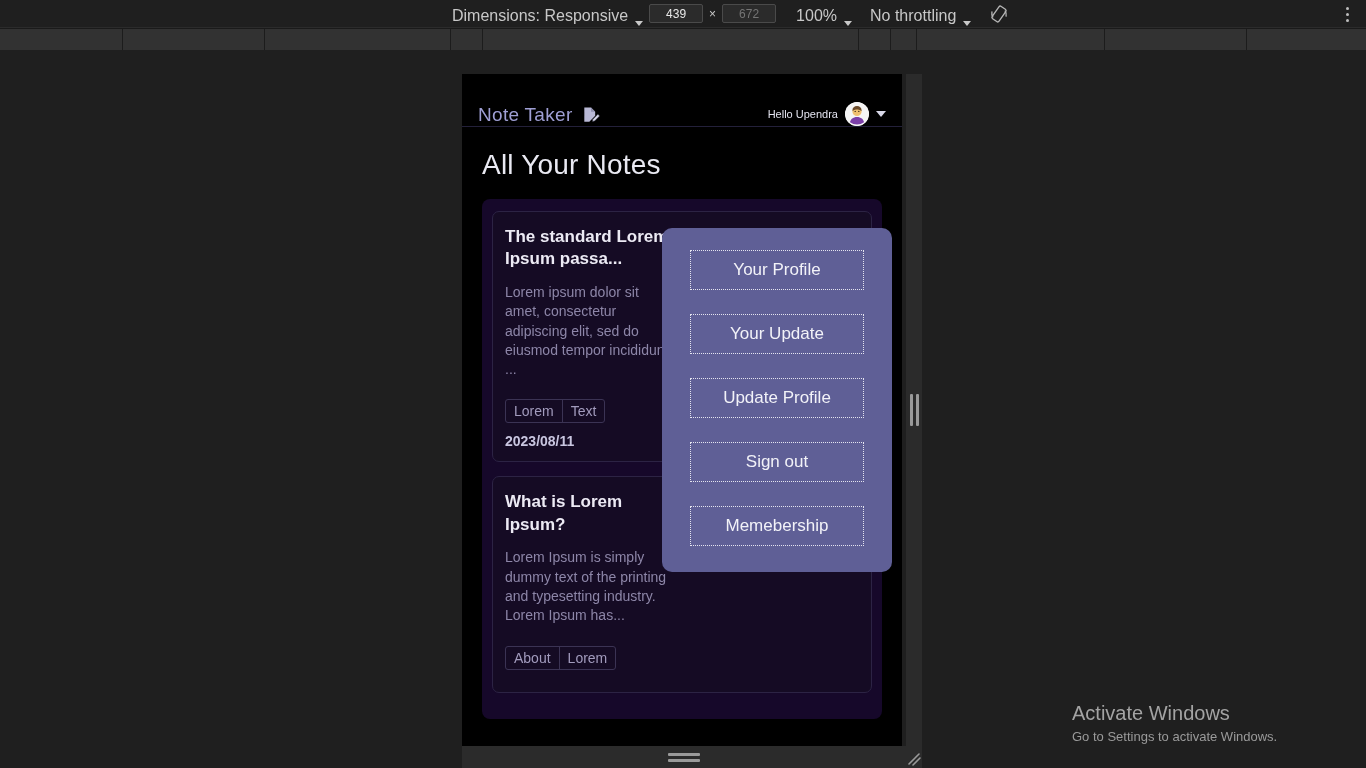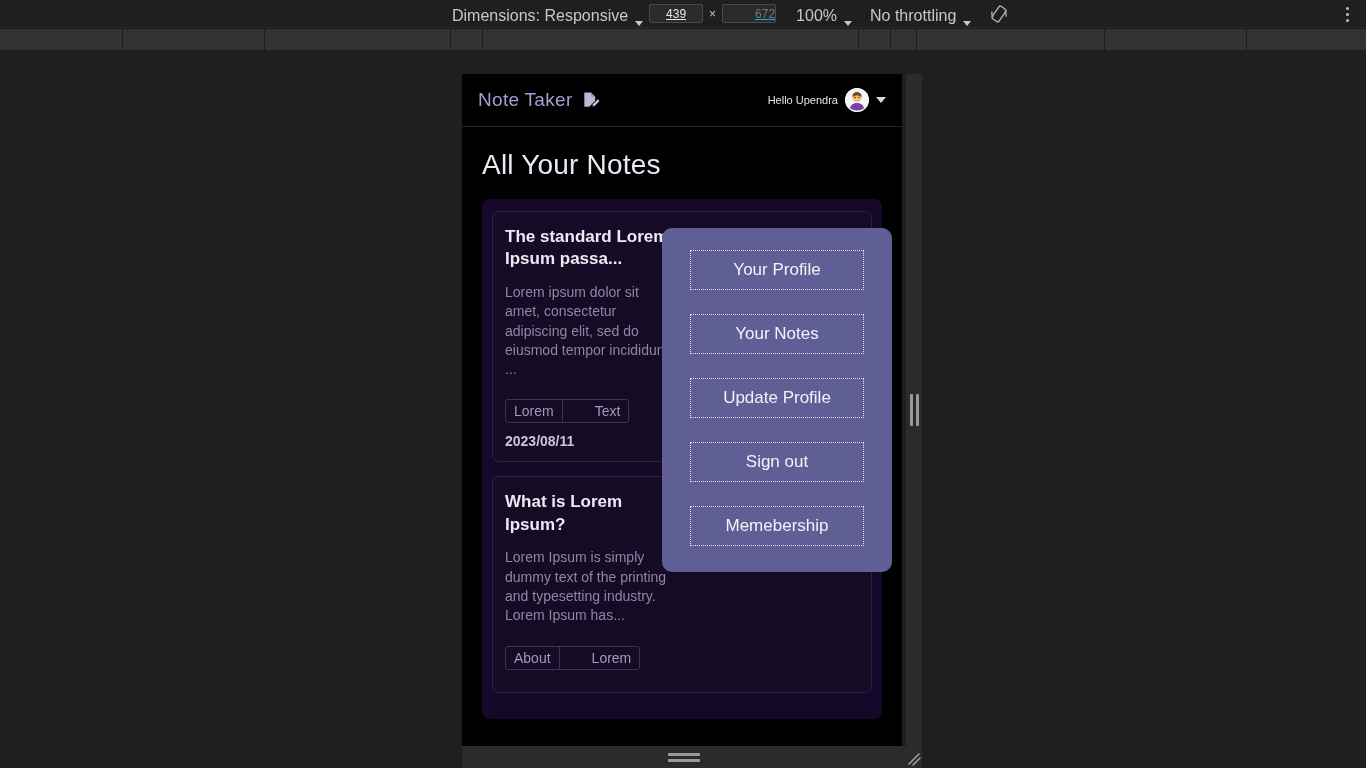--- a/index.html
+++ b/index.html
@@ -51,23 +51,22 @@
     width: 54px;
     height: 19px;
     background: #2b2b2b;
     border: 1px solid #4a4a4a;
     border-radius: 2px;
     color: #e8e8e8;
     font-size: 12px;
     font-family: "Liberation Sans", sans-serif;
     text-align: center;
     outline: none;
-    text-decoration: underline;
-  }
-  .tb-input.placeholder { color: #0ea5e9; text-align: right; }
+  }
+  .tb-input.placeholder { color: #0ea5e9; }
   .tb-x { color: #c8c8c8; font-size: 12px; padding: 0 6px; }
   .tb-rotate {
     margin-left: 10px;
     width: 24px; height: 24px;
     display: flex; align-items: center; justify-content: center;
   }
   .tb-dots {
     position: absolute;
     right: 10px;
     top: 4px;
@@ -167,21 +166,21 @@
     height: 22px;
     background: #2b2b2b;
   }
 
   
   #app-header {
     height: 53px;
     background: #000000;
     border-bottom: 1px solid #23203a;
     display: flex;
-    align-items: center;
+    align-items: flex-end;
     justify-content: space-between;
     padding: 0 16px;
   }
   .brand {
     display: flex;
     align-items: center;
     gap: 8px;
   }
   .brand-text {
     color: #9f9fd4;
@@ -266,21 +265,21 @@
     border-radius: 3px;
     overflow: hidden;
     margin-bottom: 10px;
   }
   .tag {
     color: #a29bbd;
     font-size: 14px;
     padding: 3px 8px;
     border-right: 1px solid #3b3354;
   }
-  .tag:last-child { border-right: none; margin-left: 24px; }
+  .tag:last-child { border-right: none; }
   .note-date {
     color: #c9c6e0;
     font-size: 14px;
     font-weight: 700;
   }
 
   
   #user-menu {
     position: absolute;
     left: 200px;
@@ -433,21 +432,21 @@
           <div class="tag-row">
             <span class="tag">About</span>
             <span class="tag">Lorem</span>
           </div>
         </div>
 
       </div>
 
       <div id="user-menu">
         <button class="menu-item">Your Profile</button>
-        <button class="menu-item">Your Notes</button>
+        <button class="menu-item">Your Update</button>
         <button class="menu-item">Update Profile</button>
         <button class="menu-item">Sign out</button>
         <button class="menu-item">Memebership</button>
       </div>
 
     </div>
   </div>
 
   <div class="handle-right">
     <i></i>
@@ -456,14 +455,18 @@
   <div class="handle-bottom">
     <i></i>
     <i></i>
   </div>
   <div class="handle-corner">
     <svg width="16" height="22" viewBox="0 0 16 22">
       <path d="M3 18 L13 8 M7 19 L14 12" stroke="#9a9a9a" stroke-width="1.6" stroke-linecap="round"></path>
     </svg>
   </div>
 
+  <div id="watermark">
+    <div class="wm-title">Activate Windows</div>
+    <div class="wm-sub">Go to Settings to activate Windows.</div>
+  </div>
 
 </div>
 
 </body></html>

